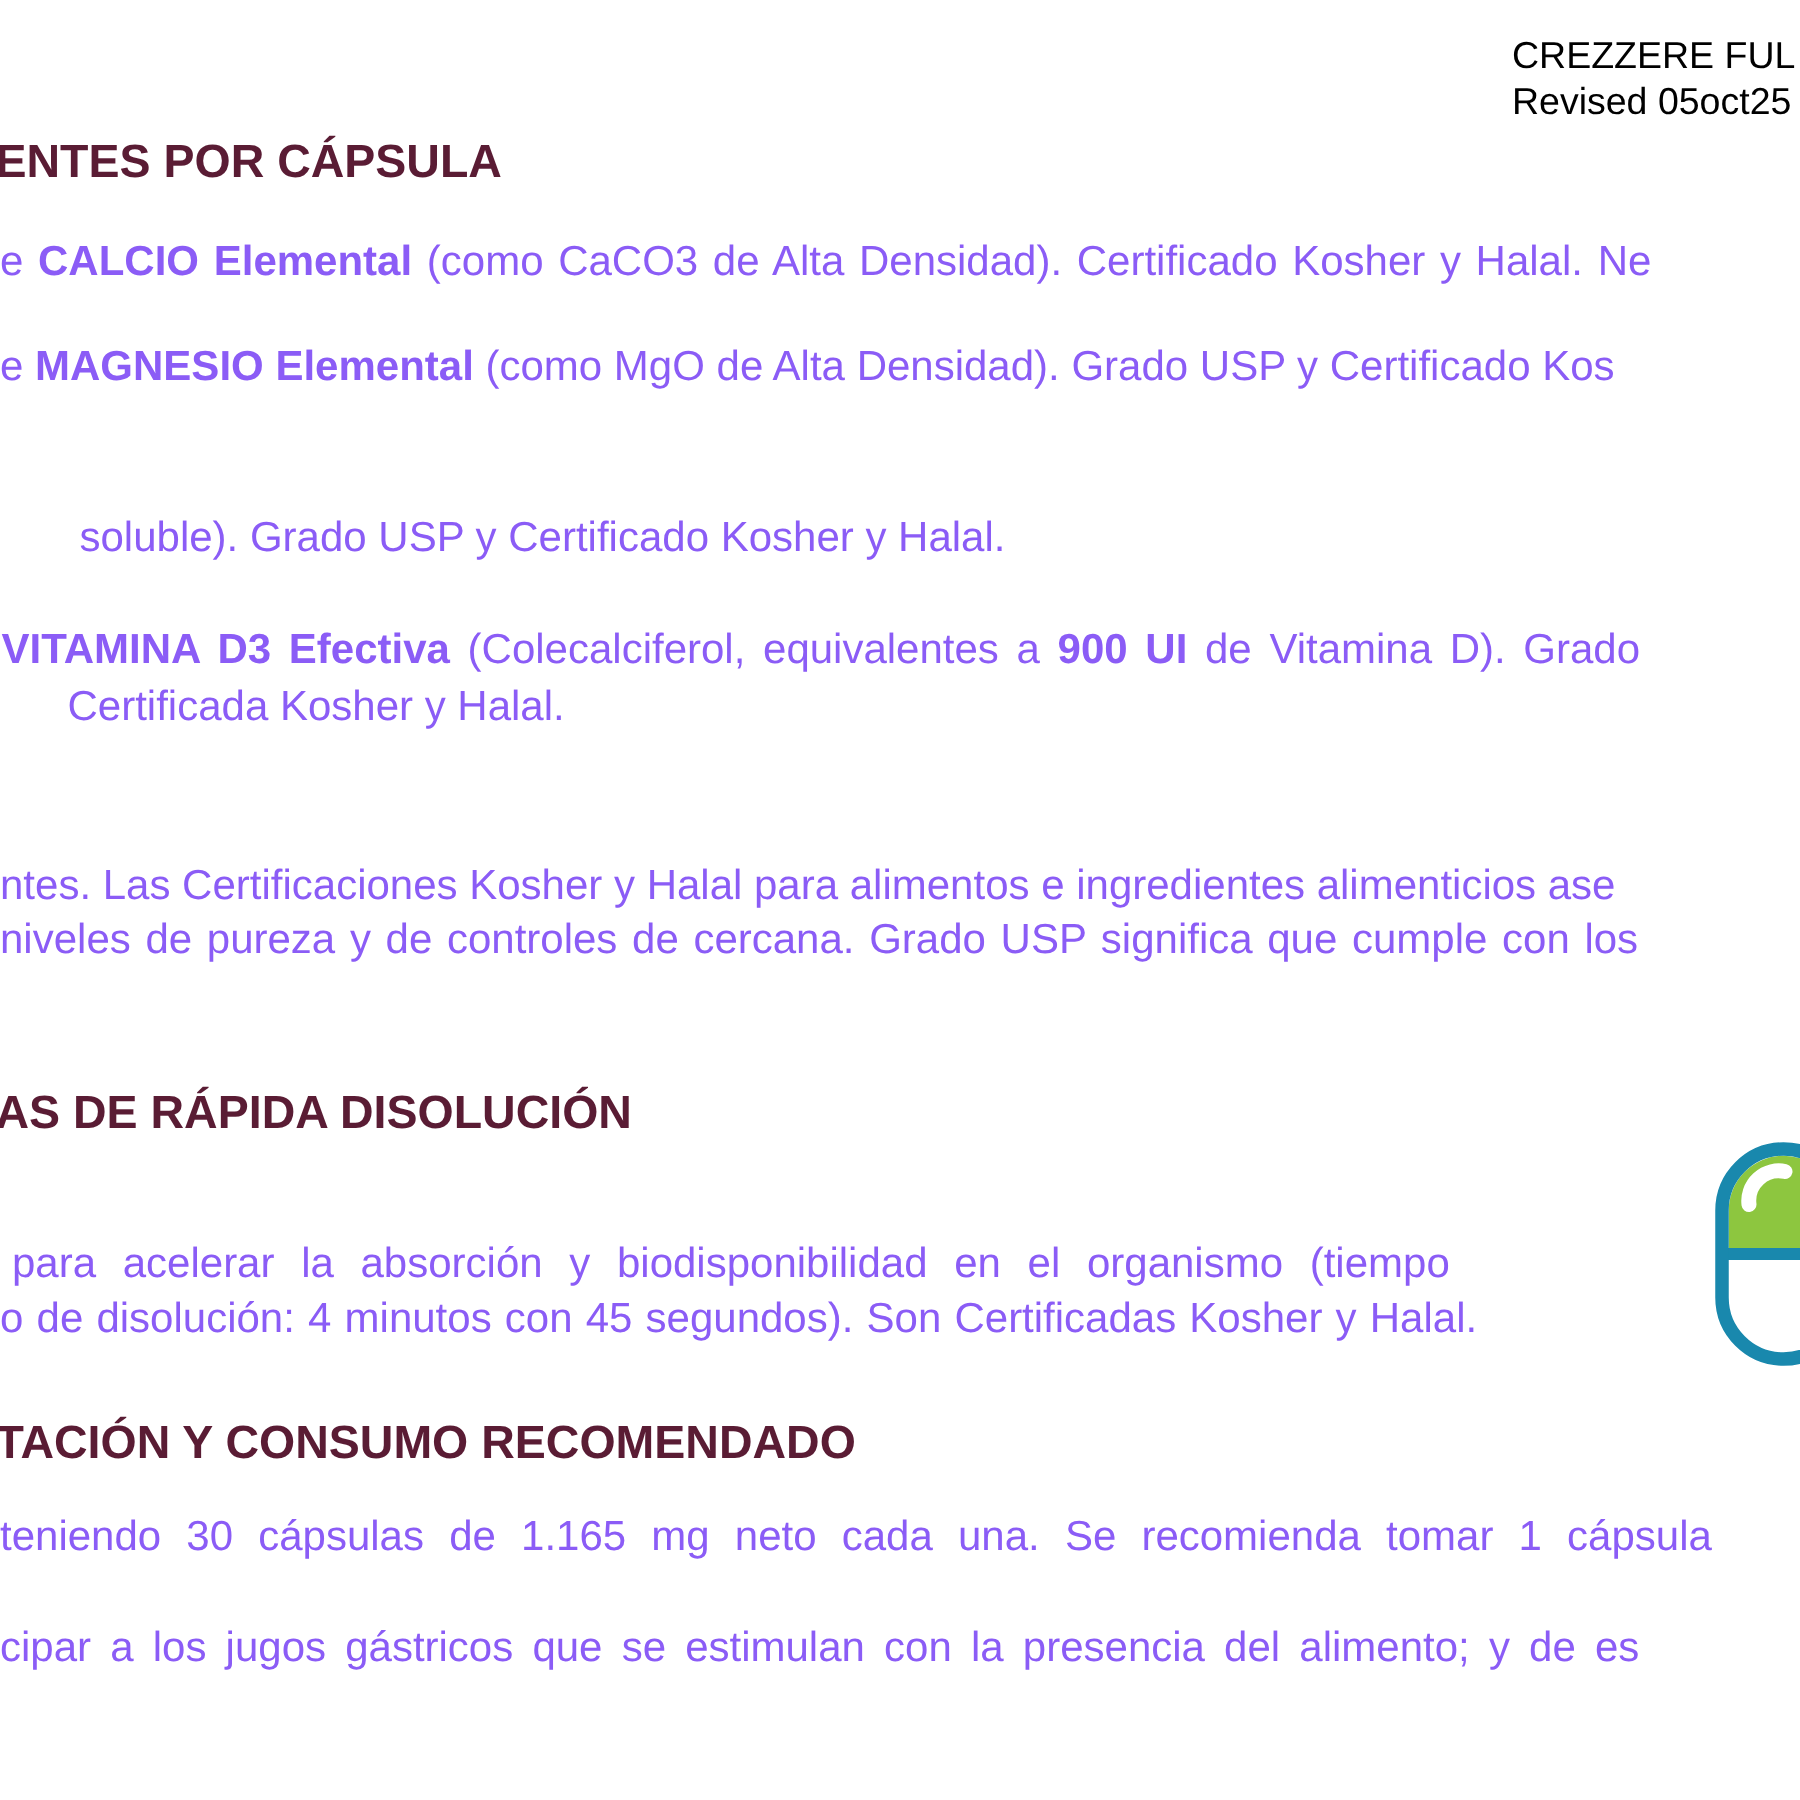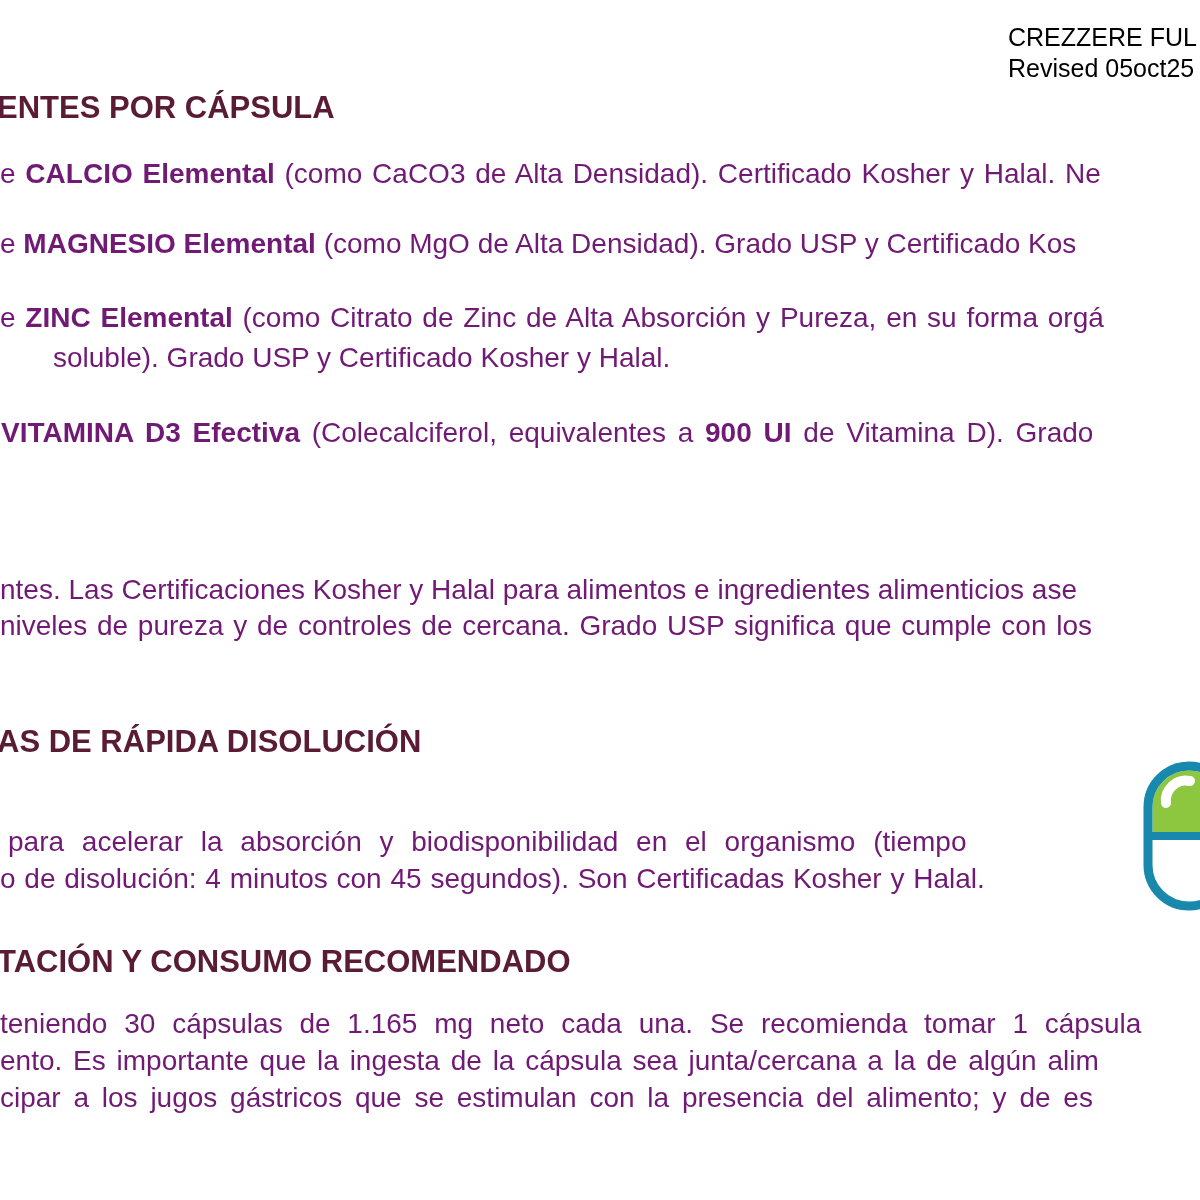--- a/index.html
+++ b/index.html
@@ -13,21 +13,21 @@
     overflow: hidden;
     background: #ffffff;
     font-family: "Liberation Sans", "DejaVu Sans", sans-serif;
     color: #000000;
   }
   .ln {
     position: absolute;
     white-space: pre;
     font-size: 28px;
     line-height: 36px;
-    color: #701a75;
+    color: #8b5cf6;
   }
   .hd {
     position: absolute;
     white-space: pre;
     font-weight: bold;
     font-size: 31px;
     line-height: 38px;
     color: var(--heading-color, #5a1c34);
   }
   .hr {
@@ -51,24 +51,24 @@
 
   <div class="hr" style="left:1008px; top:22px">CREZZERE FUL</div>
   <div class="hr" style="left:1008px; top:53px">Revised 05oct25</div>
 
   <div class="hd" style="left:-3px; top:89px">ENTES POR CÁPSULA</div>
 
   <div class="ln" style="left:0px; top:156px; word-spacing:2px"><span>e </span><span class="b">CALCIO Elemental</span><span> (como CaCO3 de Alta Densidad). Certificado Kosher y Halal. Ne</span></div>
 
   <div class="ln" style="left:0px; top:226px"><span>e </span><span class="b">MAGNESIO Elemental</span><span> (como MgO de Alta Densidad). Grado USP y Certificado Kos</span></div>
 
-  <div class="ln" style="left:0px; top:300px; word-spacing:2px"><span>e </span><span class="b">ZINC Elemental</span><span> (como Citrato de Zinc de Alta Absorción y Pureza, en su forma orgá</span></div>
   <div class="ln" style="left:53px; top:340px">soluble). Grado USP y Certificado Kosher y Halal.</div>
 
   <div class="ln" style="left:1px; top:415px; word-spacing:4px"><span class="b">VITAMINA D3 Efectiva</span><span> (Colecalciferol, equivalentes a </span><span class="b">900 UI</span><span> de Vitamina D). Grado</span></div>
+  <div class="ln" style="left:45px; top:453px">Certificada Kosher y Halal.</div>
 
   <div class="ln" style="left:0px; top:572px">ntes. Las Certificaciones Kosher y Halal para alimentos e ingredientes alimenticios ase</div>
   <div class="ln" style="left:0px; top:608px; word-spacing:2px">niveles de pureza y de controles de cercana. Grado USP significa que cumple con los</div>
 
   <div class="hd" style="left:-3px; top:723px">AS DE RÁPIDA DISOLUCIÓN</div>
 
   <div class="ln" style="left:8px; top:824px; word-spacing:10px">para acelerar la absorción y biodisponibilidad en el organismo (tiempo</div>
   <div class="ln" style="left:0px; top:861px; word-spacing:1px">o de disolución: 4 minutos con 45 segundos). Son Certificadas Kosher y Halal.</div>
 
   <svg class="capsule" width="92" height="150" viewBox="0 0 92 150" aria-hidden="true">
@@ -79,16 +79,15 @@
     </defs>
     <rect x="9.5" y="9.5" width="73" height="131" rx="36.5" style="fill:var(--capsule-green,#8dc63f)" clip-path="url(#topHalf)"></rect>
     <rect x="6" y="71" width="80" height="8" style="fill:var(--capsule-outline,#1988ad)"></rect>
     <rect x="5" y="5" width="82" height="140" rx="41" fill="none" style="stroke:var(--capsule-outline,#1988ad)" stroke-width="9"></rect>
     <path d="M 23 42 A 20 20 0 0 1 47 20" fill="none" stroke="#ffffff" stroke-width="10" stroke-linecap="round"></path>
   </svg>
 
   <div class="hd" style="left:-3px; top:943px">TACIÓN Y CONSUMO RECOMENDADO</div>
 
   <div class="ln" style="left:0px; top:1006px; word-spacing:9px">teniendo 30 cápsulas de 1.165 mg neto cada una. Se recomienda tomar 1 cápsula</div>
-  <div class="ln" style="left:0px; top:1043px; word-spacing:3px">ento. Es importante que la ingesta de la cápsula sea junta/cercana a la de algún alim</div>
   <div class="ln" style="left:0px; top:1080px; word-spacing:5px">cipar a los jugos gástricos que se estimulan con la presencia del alimento; y de es</div>
 
 </div>
 
 </body></html>

